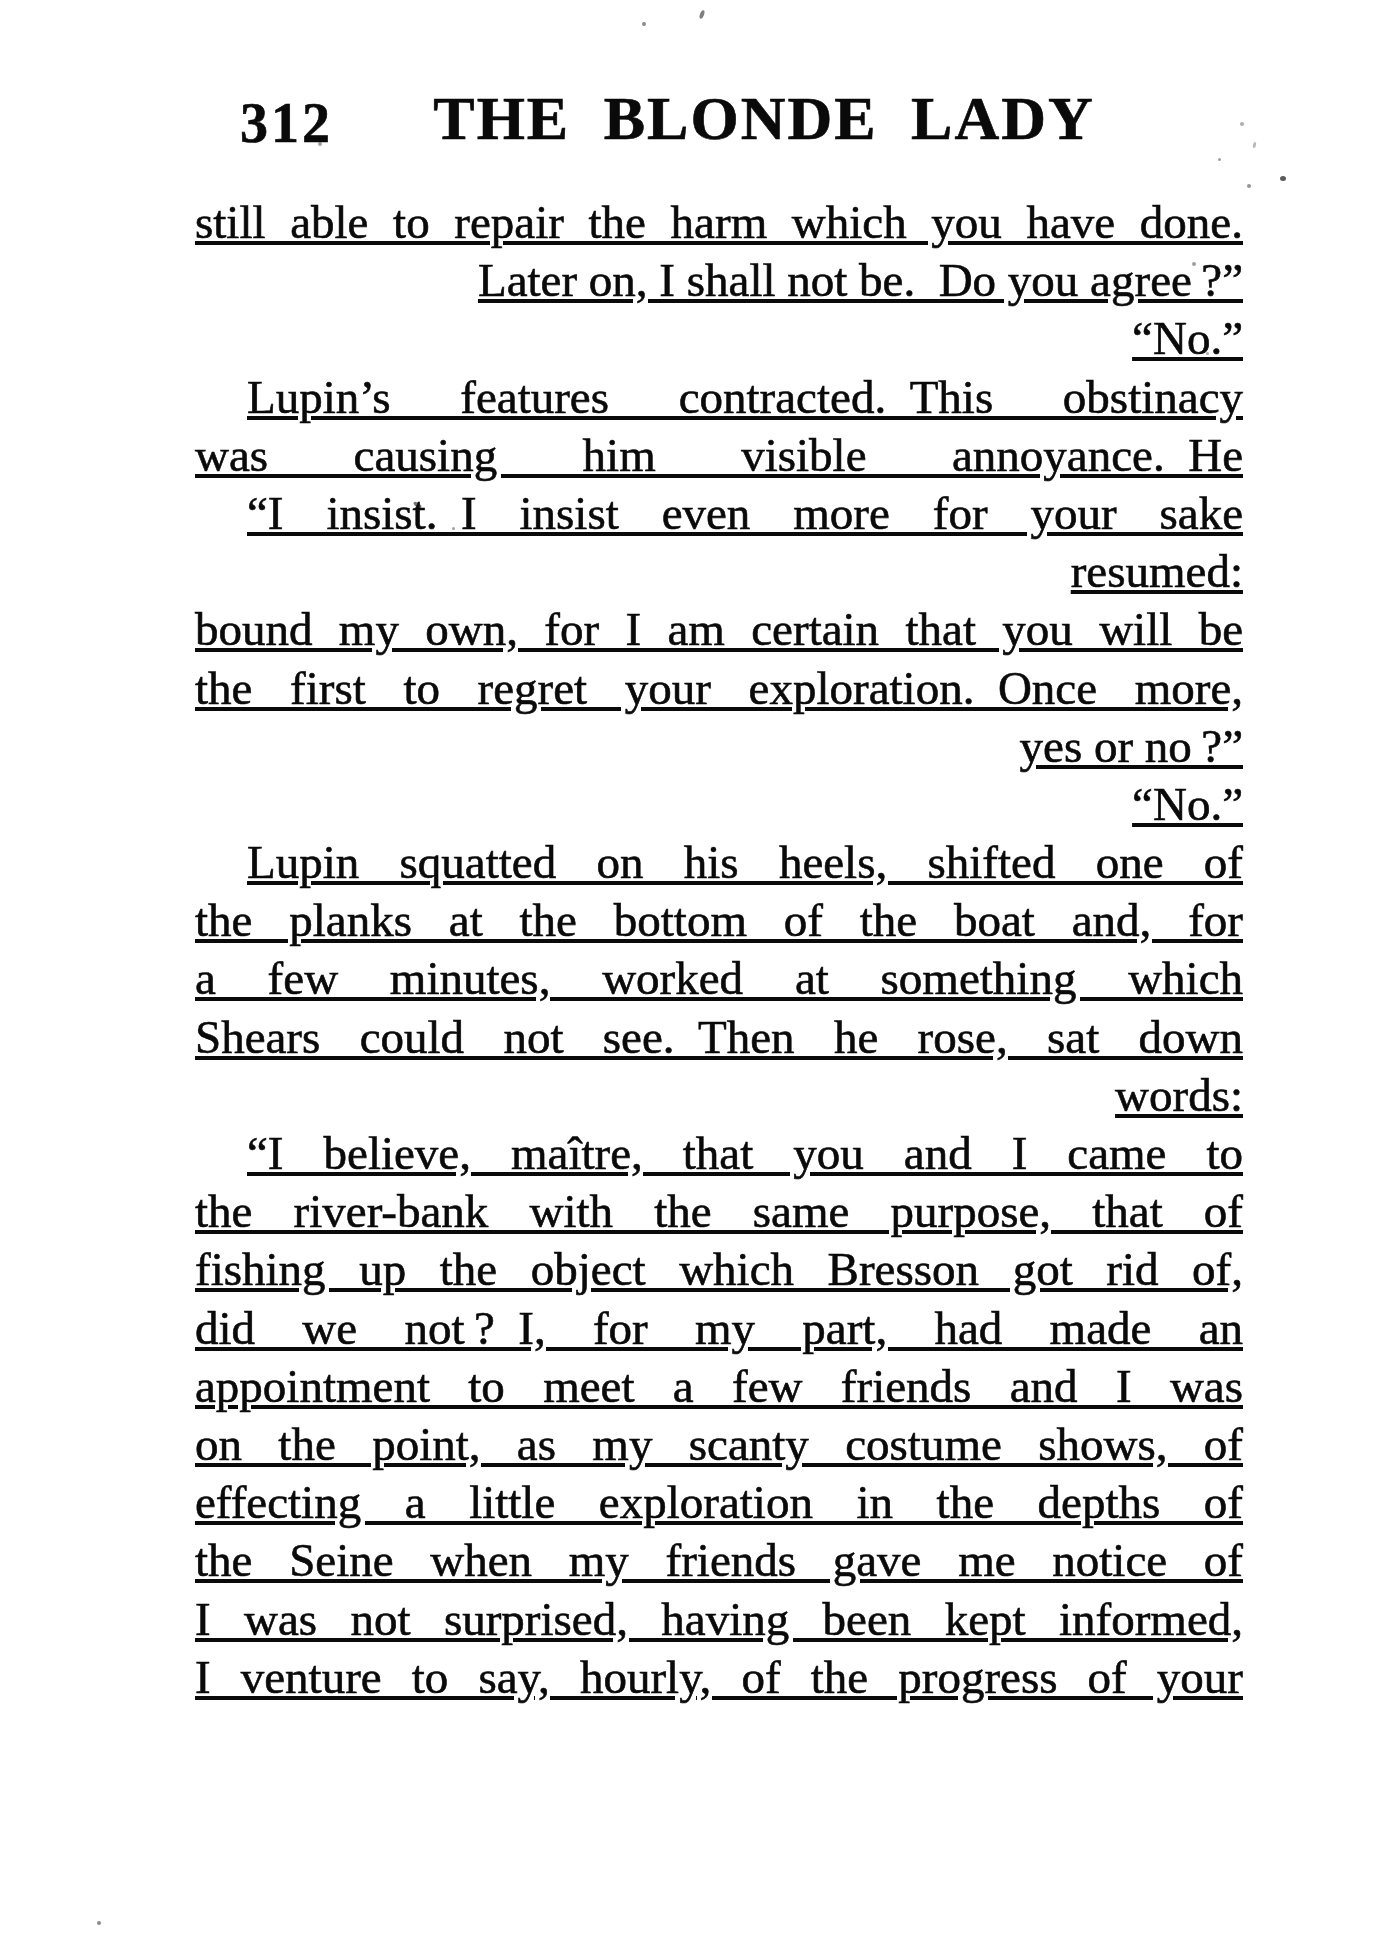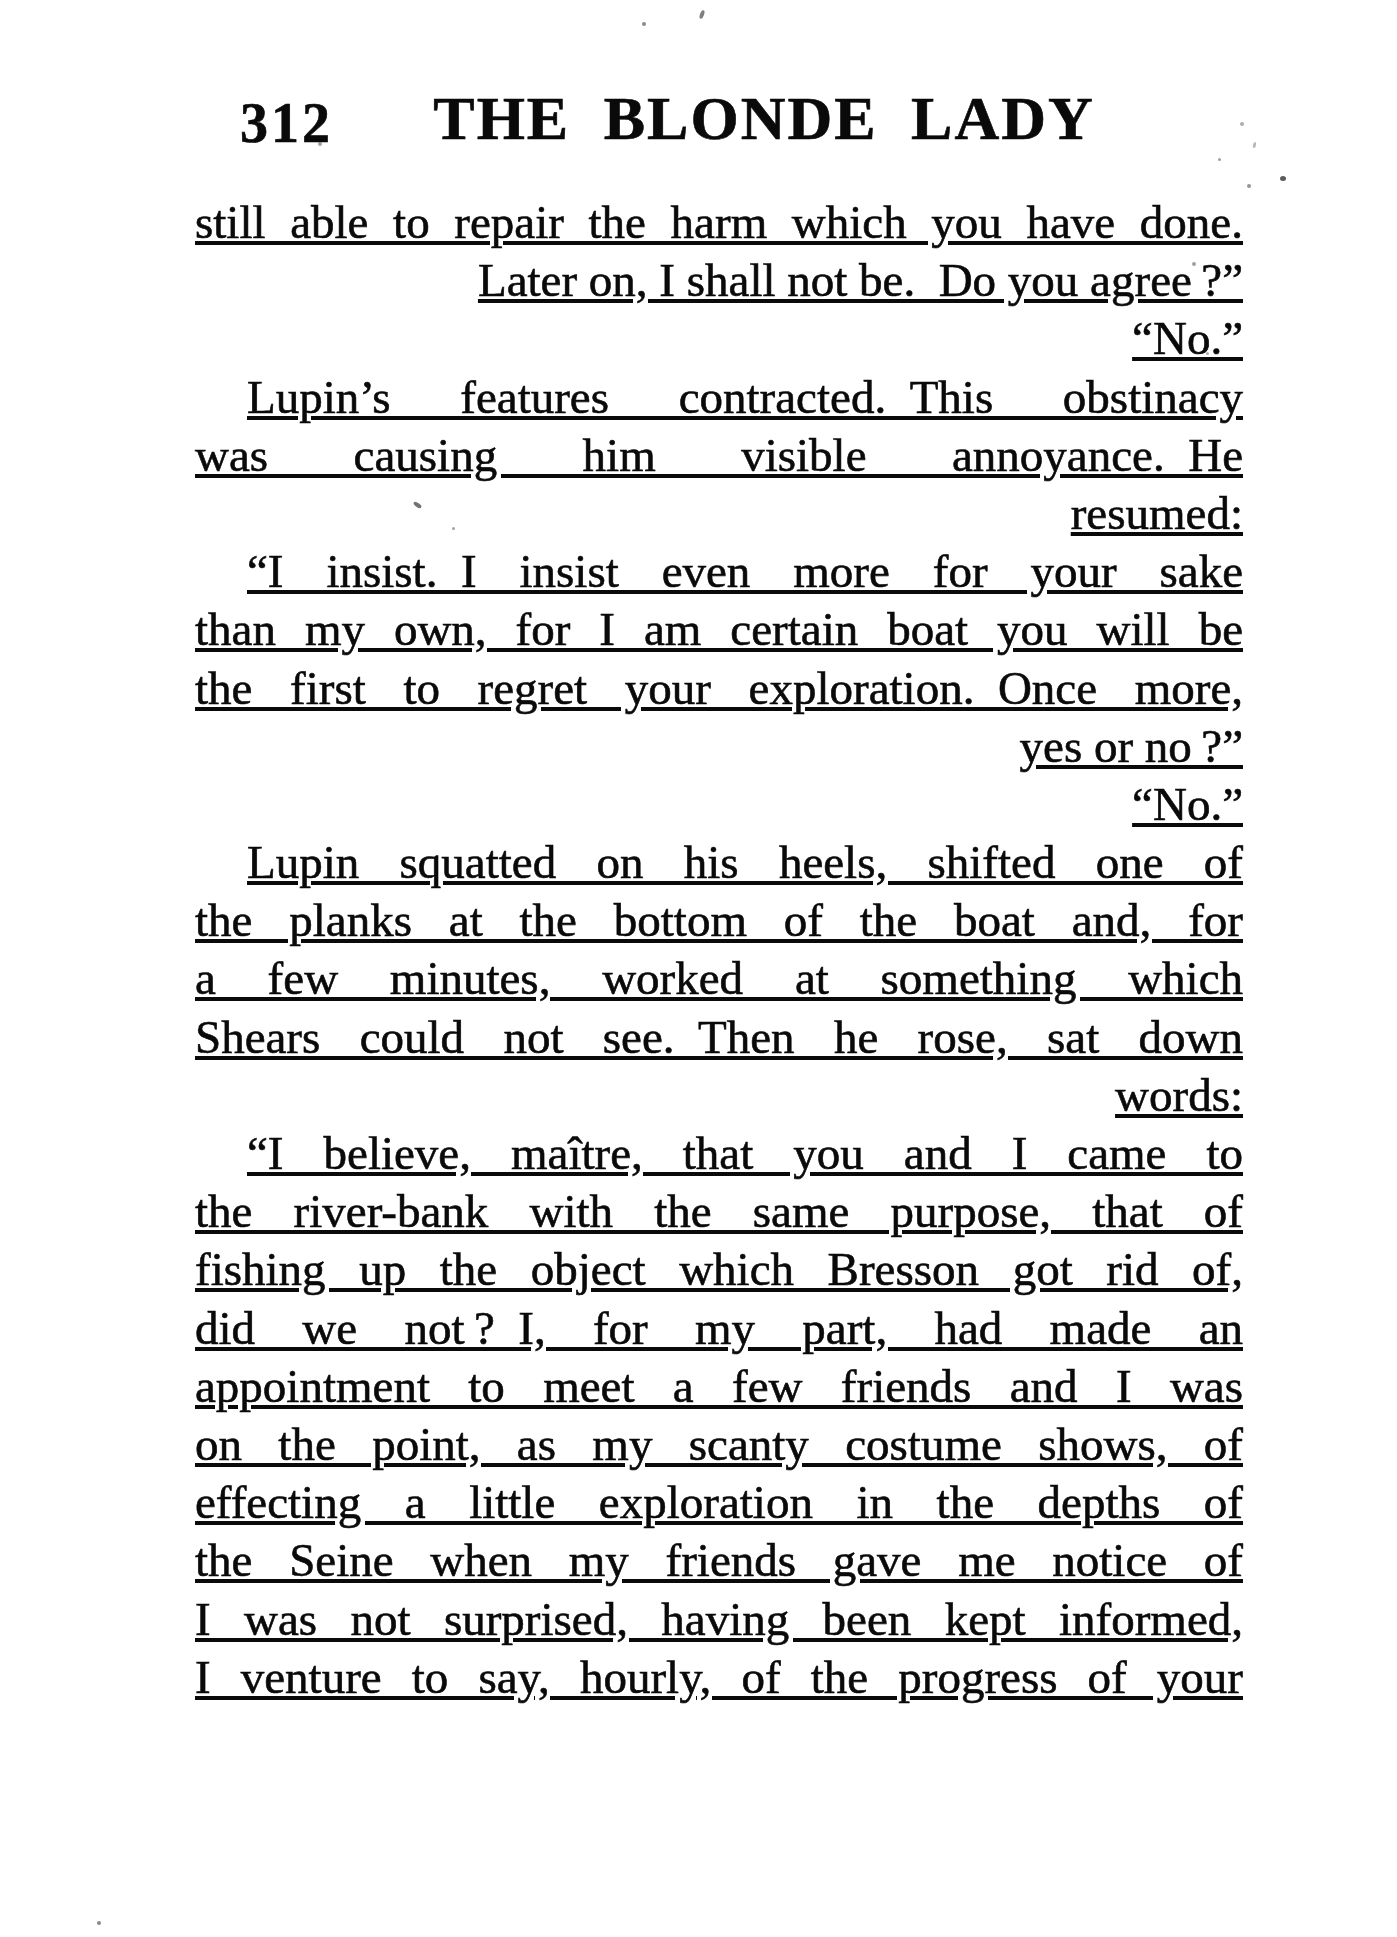--- a/index.html
+++ b/index.html
@@ -48,23 +48,23 @@
   <div class="header">
     <span class="pagenum">312</span>
     <h1 class="title">THE BLONDE LADY</h1>
   </div>
   <div class="textblock">
       <div class="line">still able to repair the harm which you have done.</div>
       <div class="line nojust">Later on, I shall not be. Do you agree ?”</div>
       <div class="line nojust indent">“No.”</div>
       <div class="line indent">Lupin’s features contracted. This obstinacy</div>
       <div class="line">was causing him visible annoyance. He</div>
+      <div class="line indent">“I insist. I insist even more for your sake</div>
       <div class="line nojust">resumed:</div>
-      <div class="line indent">“I insist. I insist even more for your sake</div>
-      <div class="line">than my own, for I am certain boat you will be</div>
+      <div class="line">bound my own, for I am certain that you will be</div>
       <div class="line">the first to regret your exploration. Once more,</div>
       <div class="line nojust">yes or no ?”</div>
       <div class="line nojust indent">“No.”</div>
       <div class="line indent">Lupin squatted on his heels, shifted one of</div>
       <div class="line">the planks at the bottom of the boat and, for</div>
       <div class="line">a few minutes, worked at something which</div>
       <div class="line">Shears could not see. Then he rose, sat down</div>
       <div class="line nojust">words:</div>
       <div class="line indent">“I believe, maître, that you and I came to</div>
       <div class="line">the river-bank with the same purpose, that of</div>

